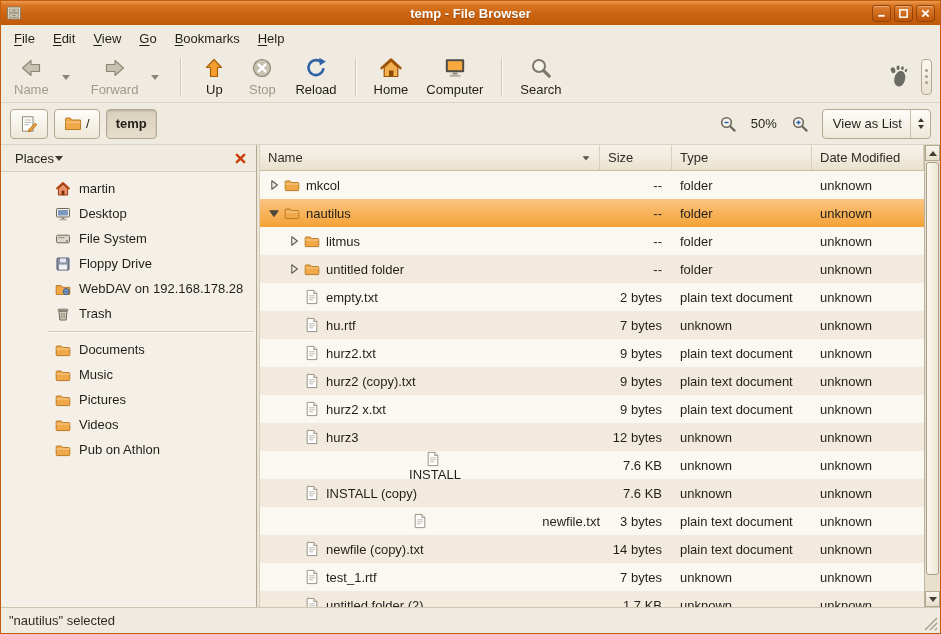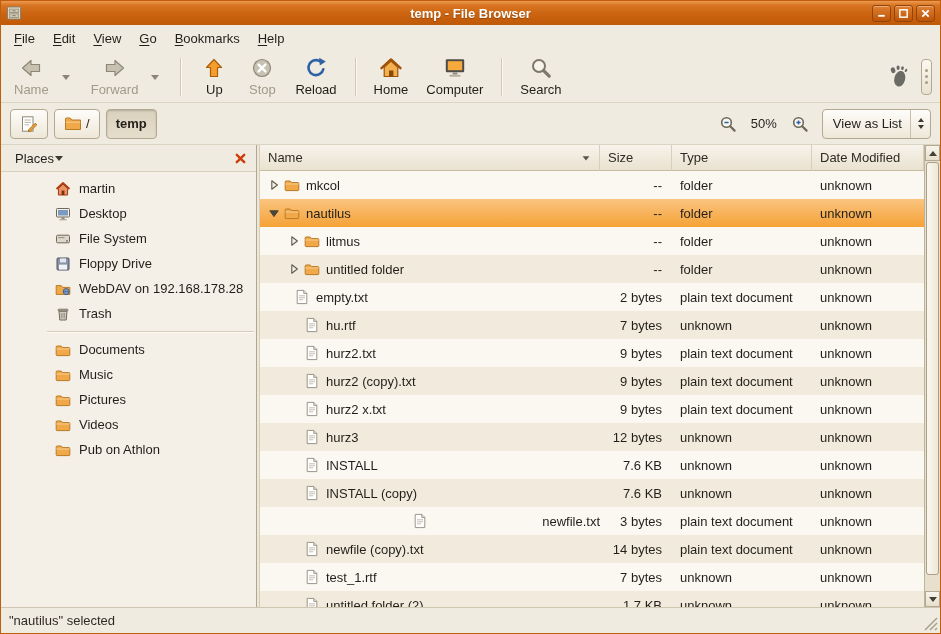--- a/index.html
+++ b/index.html
@@ -528,21 +528,21 @@
                   <path d="M1.4 7 H14.6" stroke="#F7CE93"></path>
                 </svg>
               </span>
               <span class="fname">untitled folder</span>
             </div>
             <div class="fcell col-size">--</div>
             <div class="fcell col-type">folder</div>
             <div class="fcell col-date">unknown</div>
           </div>
           <div class="frow even">
-            <div class="fcell col-name" style="padding-left: 16px;">
+            <div class="fcell col-name" style="padding-left: 26px;">
               <span class="expander"></span>
               <span class="row-icon">
                 <svg viewBox="0 0 16 16">
                   <path d="M3.2 1.4 H9.8 L12.8 4.4 V14.6 H3.2 Z" fill="#FFFFFF" stroke="#8F897B" stroke-width="0.9"></path>
                   <path d="M9.8 1.4 V4.4 H12.8" fill="#ECE8DE" stroke="#8F897B" stroke-width="0.9"></path>
                   <path d="M5 6.8 H11 M5 8.8 H11 M5 10.8 H9" stroke="#BBB5A7" stroke-width="0.9"></path>
                 </svg>
               </span>
               <span class="fname">empty.txt</span>
             </div>
@@ -624,21 +624,21 @@
                   <path d="M5 6.8 H11 M5 8.8 H11 M5 10.8 H9" stroke="#BBB5A7" stroke-width="0.9"></path>
                 </svg>
               </span>
               <span class="fname">hurz3</span>
             </div>
             <div class="fcell col-size">12 bytes</div>
             <div class="fcell col-type">unknown</div>
             <div class="fcell col-date">unknown</div>
           </div>
           <div class="frow even">
-            <div class="fcell col-name" style="padding-left: 26px;">
+            <div class="fcell col-name" style="padding-left: 10px; flex-direction: column;">
               <span class="expander"></span>
               <span class="row-icon">
                 <svg viewBox="0 0 16 16">
                   <path d="M3.2 1.4 H9.8 L12.8 4.4 V14.6 H3.2 Z" fill="#FFFFFF" stroke="#8F897B" stroke-width="0.9"></path>
                   <path d="M9.8 1.4 V4.4 H12.8" fill="#ECE8DE" stroke="#8F897B" stroke-width="0.9"></path>
                   <path d="M5 6.8 H11 M5 8.8 H11 M5 10.8 H9" stroke="#BBB5A7" stroke-width="0.9"></path>
                 </svg>
               </span>
               <span class="fname">INSTALL</span>
             </div>

